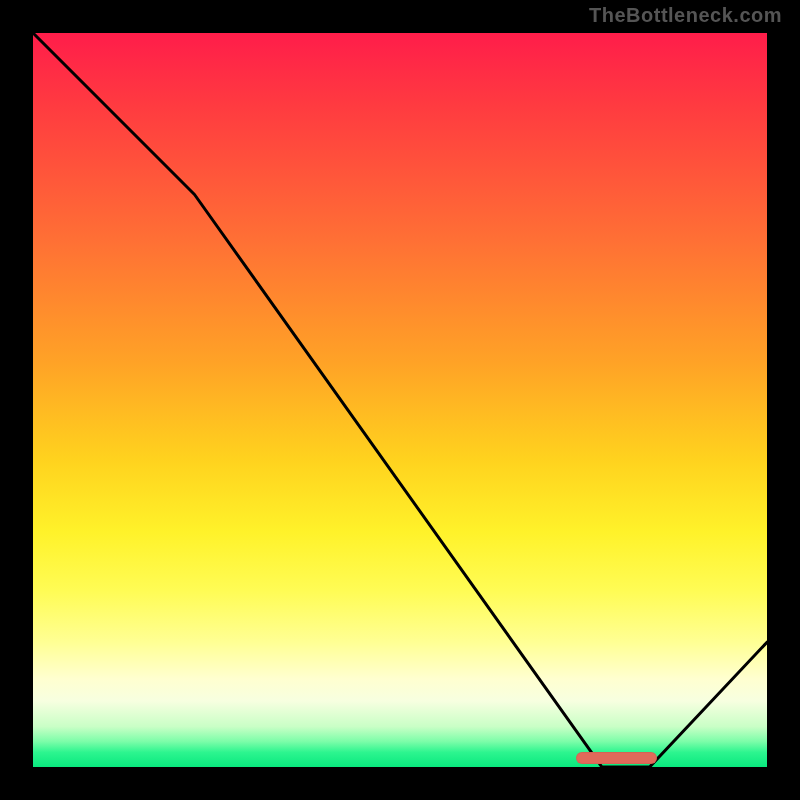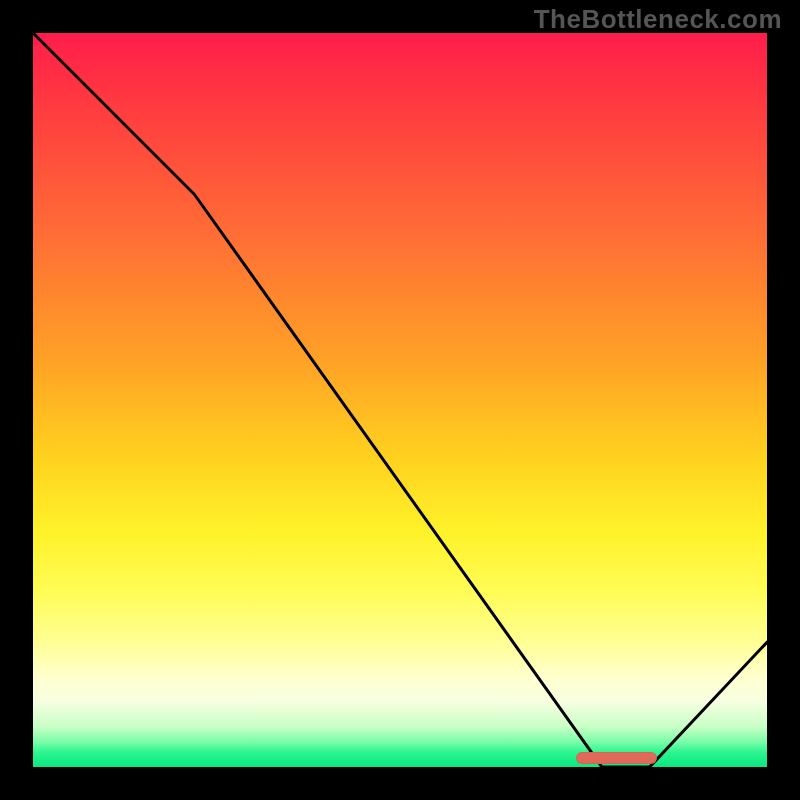--- a/index.html
+++ b/index.html
@@ -15,21 +15,21 @@
     position: relative;
     width: 800px;
     height: 800px;
     background: #000;
   }
   .attribution {
     position: absolute;
     top: 4px;
     right: 18px;
     color: #555;
-    font-size: 26px;
+    font-size: 20px;
     font-weight: bold;
     letter-spacing: 0.5px;
   }
   .plot-area {
     position: absolute;
     left: 33px;
     top: 33px;
     width: 734px;
     height: 734px;
     

